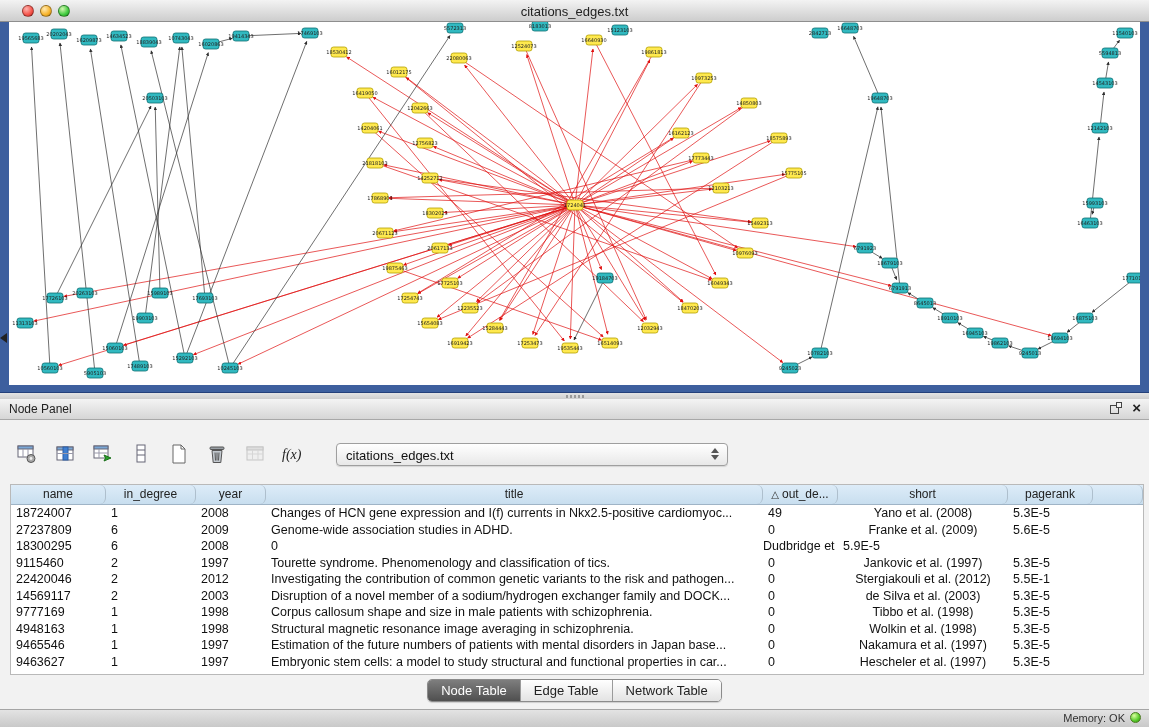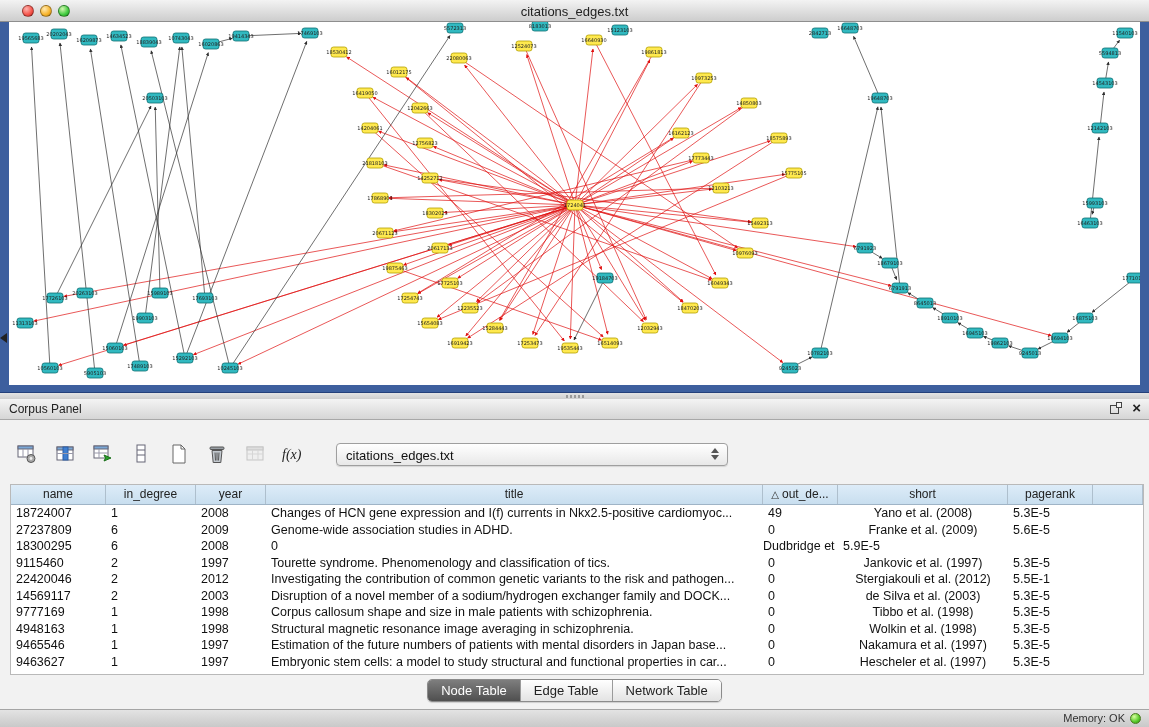--- a/index.html
+++ b/index.html
@@ -48,37 +48,37 @@
     background:linear-gradient(#ffffff,#e8e8e8); box-shadow:0 1px 1px rgba(0,0,0,.12); }
   .combo-value { position:absolute; left:9px; top:4px; font-size:13px; color:#111; }
   .combo-arrows { position:absolute; right:8px; top:4px; display:flex; flex-direction:column; gap:2px; }
   .combo-arrows .up { width:0;height:0;border-left:4px solid transparent;border-right:4px solid transparent;border-bottom:5px solid #555; }
   .combo-arrows .down { width:0;height:0;border-left:4px solid transparent;border-right:4px solid transparent;border-top:5px solid #555; }
 
   
   .data-table { position:absolute; left:10px; right:5px; top:64px; bottom:34px; background:#ffffff; border:1px solid #b9b9b9; overflow:hidden; }
   .thead, .trow { display:grid; grid-template-columns:95px 90px 70px 497px 75px 170px 85px 1fr; }
   .thead { height:20px; background:linear-gradient(#ddecf8,#c8deef); border-bottom:1px solid #9fb4c6; }
-  .th { font-size:12px; color:#222; text-align:center; line-height:19px; border-right:1px solid #aebfcd; overflow:hidden; white-space:nowrap; }
+  .th { font-size:12px; color:#222; text-align:center; line-height:19px; border-right:1px solid #aebfcd; overflow:hidden; white-space:nowrap;border-radius:6px; }
   .th .sort-glyph { font-family:"DejaVu Sans", sans-serif; font-size:10px; margin-right:3px; color:#333; }
   .trow { height:16.5px; }
   .tcell { font-size:12.5px; color:#111; line-height:16px; padding-left:5px; overflow:hidden; white-space:nowrap; }
   .tcell.c5 { text-align:center; padding-left:0; }
 
   
   .tabs-row { position:absolute; left:0; bottom:7px; width:100%; display:flex; justify-content:center; }
   .tabs { display:flex; border:1px solid #8b8b8b; border-radius:5px; overflow:hidden; box-shadow:0 1px 1px rgba(0,0,0,.15); }
   .tab { font-size:13px; padding:3px 13px; background:linear-gradient(#ffffff,#e3e3e3); color:#222; border-left:1px solid #9a9a9a; cursor:default; }
   .tab:first-child { border-left:none; }
   .tab.active { background:linear-gradient(#7e7e7e,#4f4f4f); color:#ffffff; }
 
   
   .status-bar { position:absolute; left:0; bottom:0; width:100%; height:18px;
     background:linear-gradient(#e3e3e3,#c9c9c9); border-top:1px solid #a5a5a5; }
-  .status-right { position:absolute; right:8px; top:2px; display:flex; align-items:center; gap:5px; }
+  .status-right { position:absolute; right:8px; top:2px; display:flex; gap:5px; }
   .status-text { font-size:11px; color:#333; }
   .mem-dot { width:11px; height:11px; border-radius:50%; border:1px solid #4a7a1f;
     background:radial-gradient(circle at 35% 30%, #d9ff9f, #56c92a 60%, #2e8f12); }
 </style>
 </head>
 <body>
 
 <div class="net-window">
   <div class="titlebar">
     <div class="lights">
@@ -548,21 +548,21 @@
       </g>
     </svg>
   <div class="collapse-arrow"></div>
 </div>
 
 <div class="splitter">
     <div class="grip"></div>
   </div>
 
 <div class="panel-header">
-  <div class="panel-title">Corpus Panel</div>
+  <div class="panel-title">Node Panel</div>
   <div class="panel-header-icons">
     <div class="float-icon">
         <div class="big"></div>
         <div class="small"></div>
       </div>
     <div class="close-x">×</div>
   </div>
 </div>
 
 <div class="panel-body">

